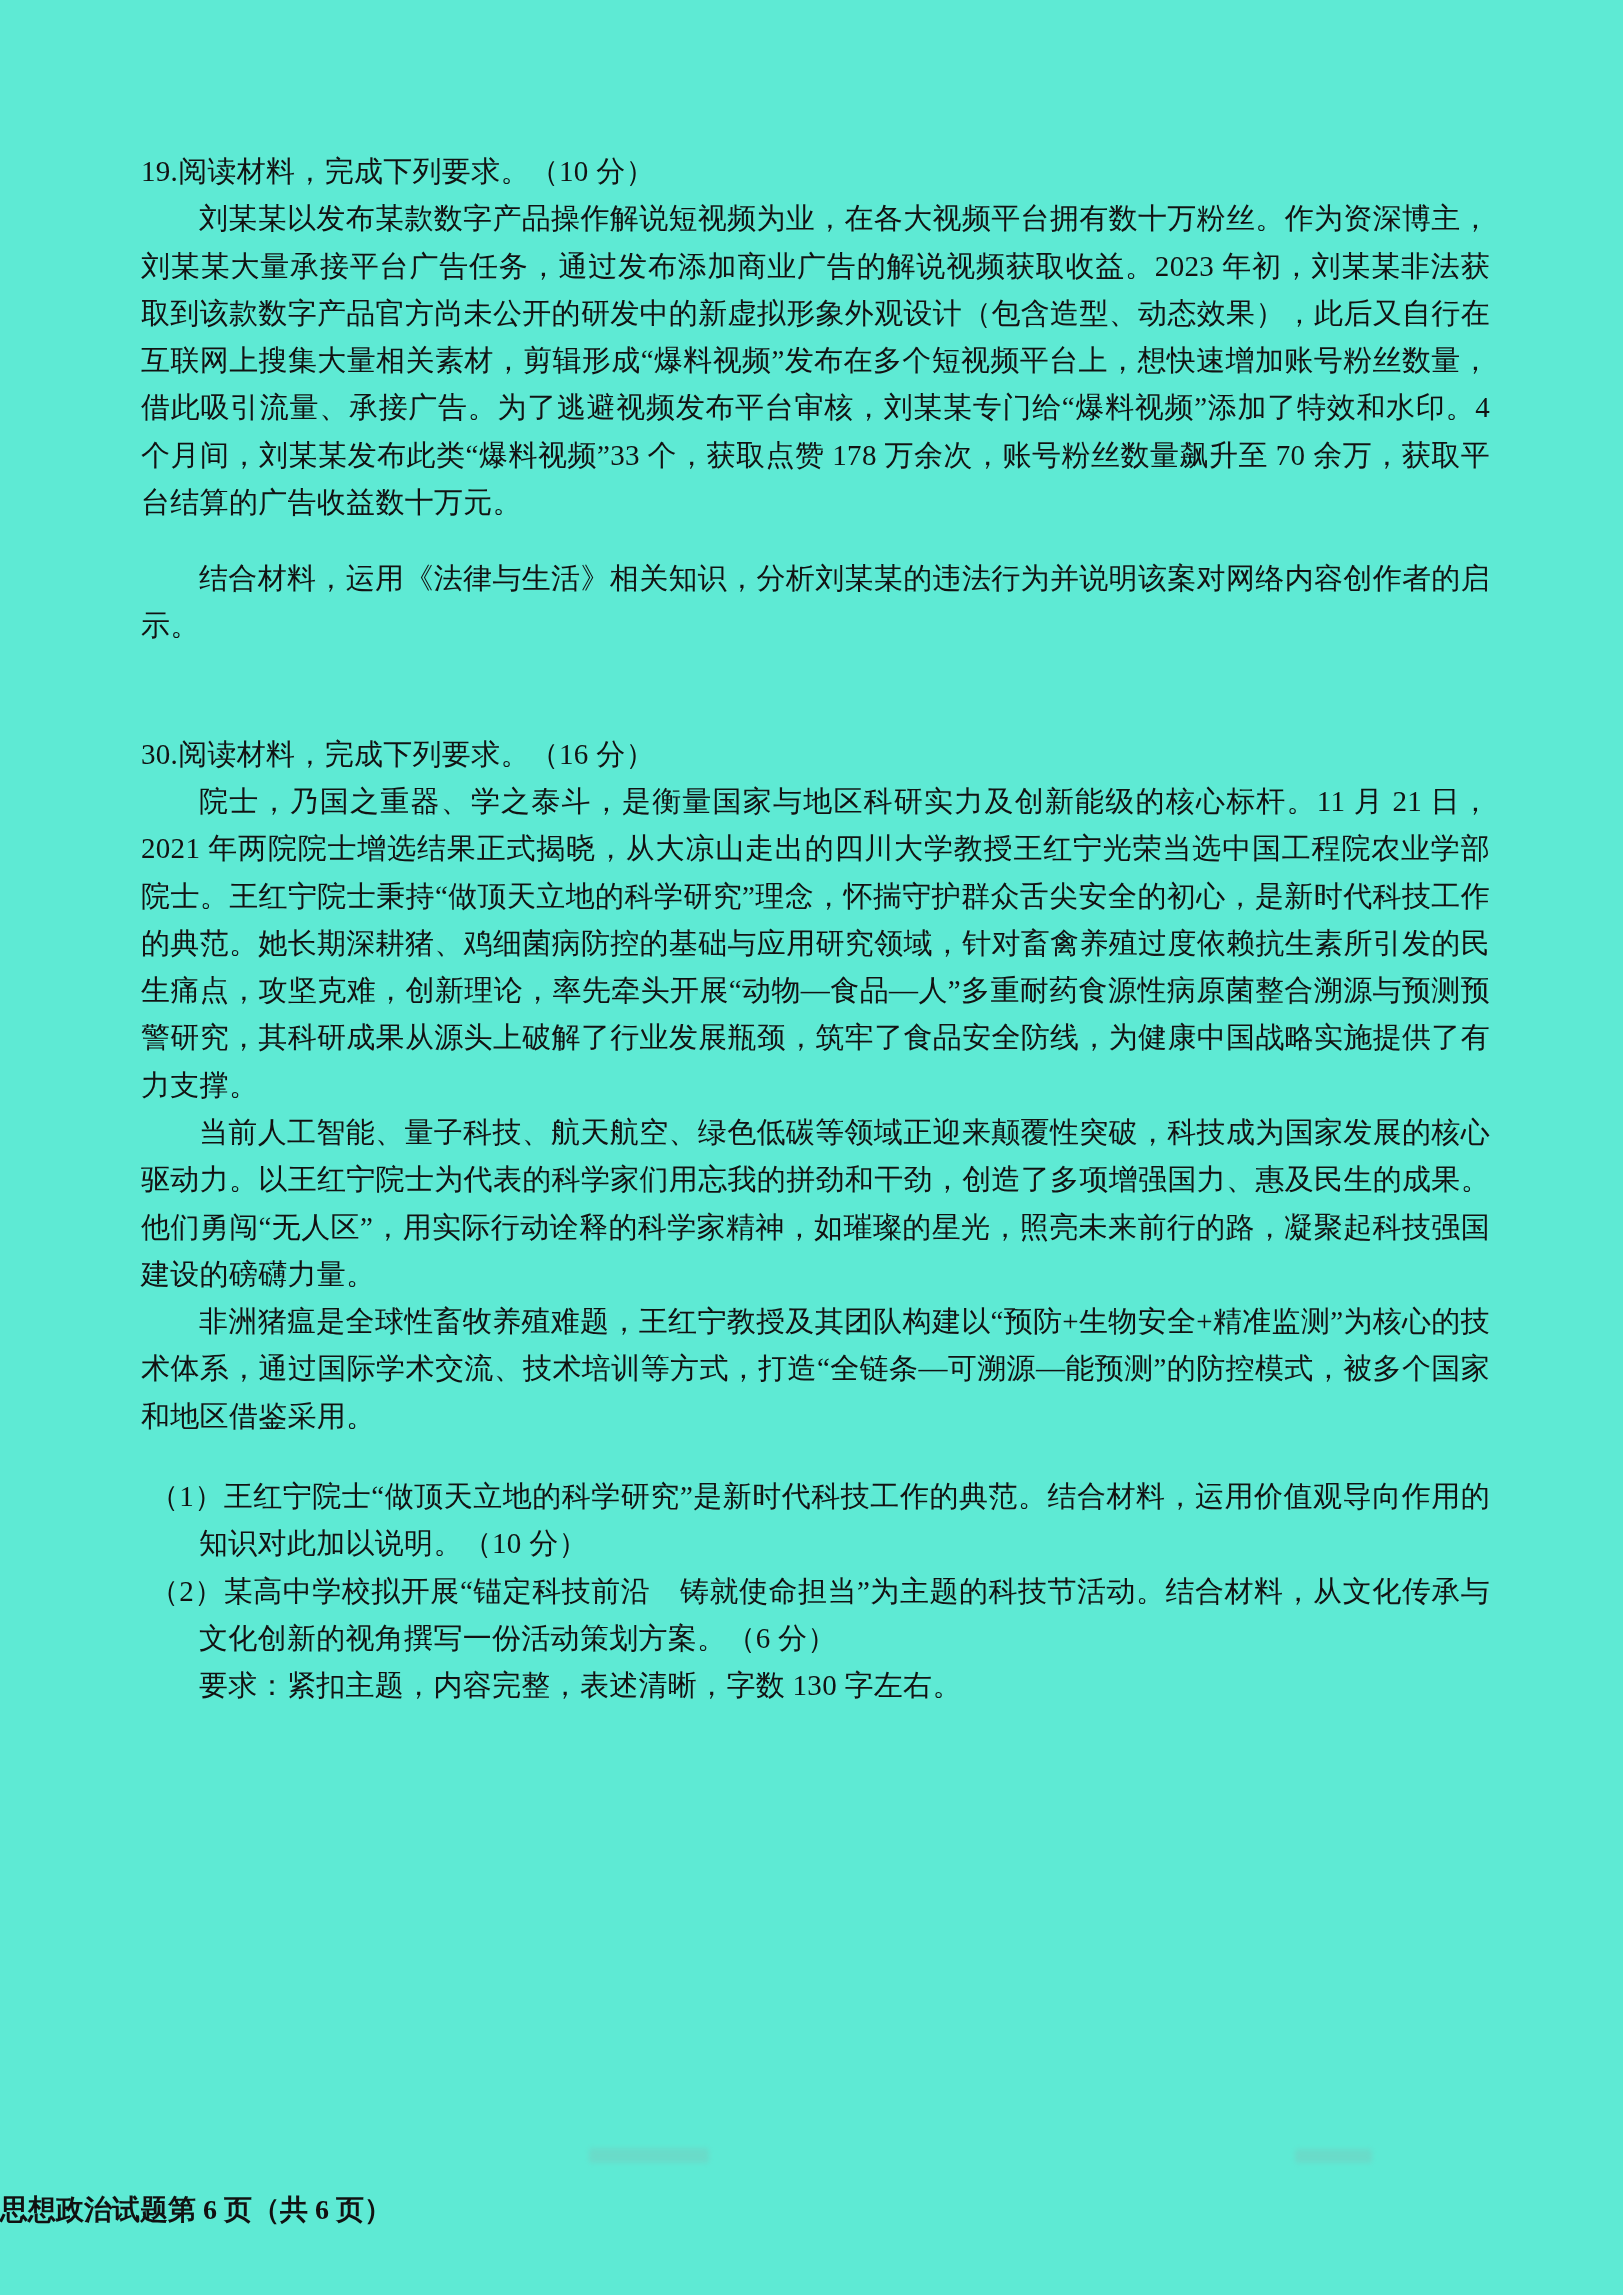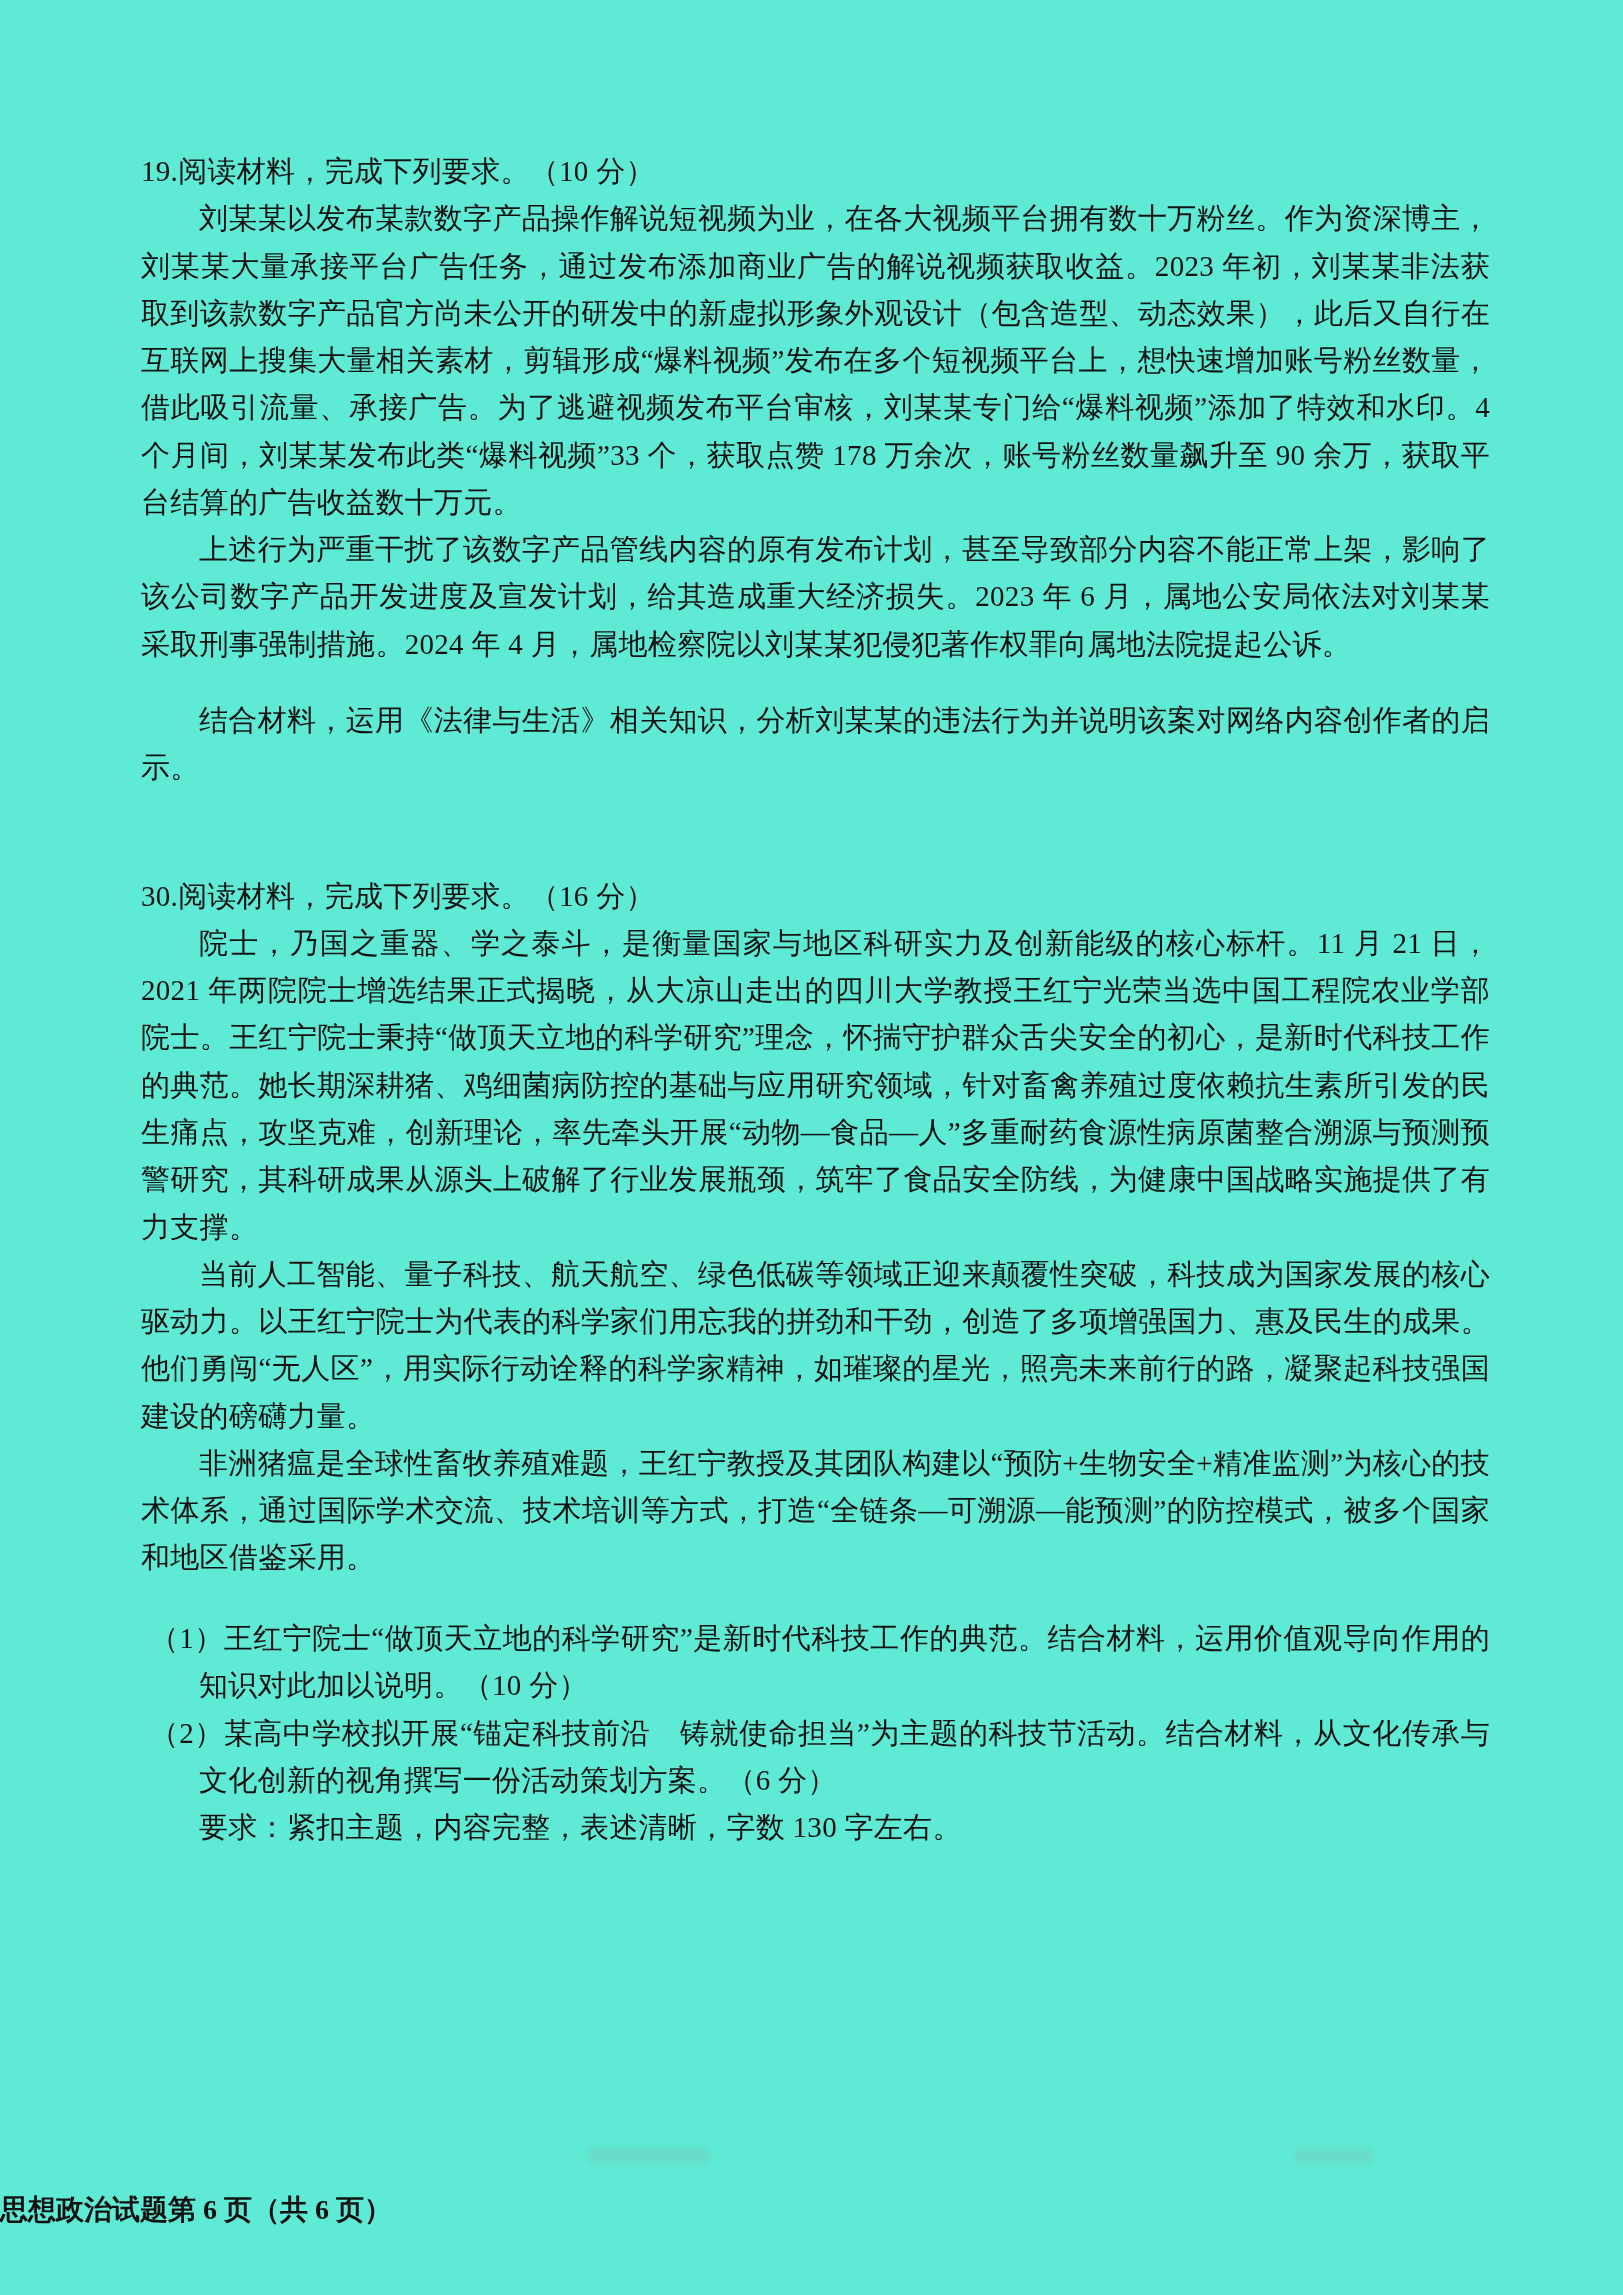--- a/index.html
+++ b/index.html
@@ -81,22 +81,21 @@
 </style>
 </head>
 <body>
 
 <div class="page">
 
   <main class="content">
 
     <section>
       <h2 class="q-heading">19.阅读材料，完成下列要求。（10 分）</h2>
-      <p class="para">刘某某以发布某款数字产品操作解说短视频为业，在各大视频平台拥有数十万粉丝。作为资深博主，刘某某大量承接平台广告任务，通过发布添加商业广告的解说视频获取收益。2023 年初，刘某某非法获取到该款数字产品官方尚未公开的研发中的新虚拟形象外观设计（包含造型、动态效果），此后又自行在互联网上搜集大量相关素材，剪辑形成“爆料视频”发布在多个短视频平台上，想快速增加账号粉丝数量，借此吸引流量、承接广告。为了逃避视频发布平台审核，刘某某专门给“爆料视频”添加了特效和水印。4 个月间，刘某某发布此类“爆料视频”33 个，获取点赞 178 万余次，账号粉丝数量飙升至 90 余万，获取平台结算的广告收益数十万元。</p>
-      <p class="para">上述行为严重干扰了该数字产品管线内容的原有发布计划，甚至导致部分内容不能正常上架，影响了该公司数字产品开发进度及宣发计划，给其造成重大经济损失。2023 年 6 月，属地公安局依法对刘某某采取刑事强制措施。2024 年 4 月，属地检察院以刘某某犯侵犯著作权罪向属地法院提起公诉。</p>
+      <p class="para">刘某某以发布某款数字产品操作解说短视频为业，在各大视频平台拥有数十万粉丝。作为资深博主，刘某某大量承接平台广告任务，通过发布添加商业广告的解说视频获取收益。2023 年初，刘某某非法获取到该款数字产品官方尚未公开的研发中的新虚拟形象外观设计（包含造型、动态效果），此后又自行在互联网上搜集大量相关素材，剪辑形成“爆料视频”发布在多个短视频平台上，想快速增加账号粉丝数量，借此吸引流量、承接广告。为了逃避视频发布平台审核，刘某某专门给“爆料视频”添加了特效和水印。4 个月间，刘某某发布此类“爆料视频”33 个，获取点赞 178 万余次，账号粉丝数量飙升至 70 余万，获取平台结算的广告收益数十万元。</p>
       <p class="task-para">结合材料，运用《法律与生活》相关知识，分析刘某某的违法行为并说明该案对网络内容创作者的启示。</p>
     </section>
 
     <section class="section-q20">
       <h2 class="q-heading">30.阅读材料，完成下列要求。（16 分）</h2>
       <p class="para">院士，乃国之重器、学之泰斗，是衡量国家与地区科研实力及创新能级的核心标杆。11 月 21 日，2021 年两院院士增选结果正式揭晓，从大凉山走出的四川大学教授王红宁光荣当选中国工程院农业学部院士。王红宁院士秉持“做顶天立地的科学研究”理念，怀揣守护群众舌尖安全的初心，是新时代科技工作的典范。她长期深耕猪、鸡细菌病防控的基础与应用研究领域，针对畜禽养殖过度依赖抗生素所引发的民生痛点，攻坚克难，创新理论，率先牵头开展“动物—食品—人”多重耐药食源性病原菌整合溯源与预测预警研究，其科研成果从源头上破解了行业发展瓶颈，筑牢了食品安全防线，为健康中国战略实施提供了有力支撑。</p>
       <p class="para">当前人工智能、量子科技、航天航空、绿色低碳等领域正迎来颠覆性突破，科技成为国家发展的核心驱动力。以王红宁院士为代表的科学家们用忘我的拼劲和干劲，创造了多项增强国力、惠及民生的成果。他们勇闯“无人区”，用实际行动诠释的科学家精神，如璀璨的星光，照亮未来前行的路，凝聚起科技强国建设的磅礴力量。</p>
       <p class="para">非洲猪瘟是全球性畜牧养殖难题，王红宁教授及其团队构建以“预防+生物安全+精准监测”为核心的技术体系，通过国际学术交流、技术培训等方式，打造“全链条—可溯源—能预测”的防控模式，被多个国家和地区借鉴采用。</p>
 
       <div class="subq-block">

